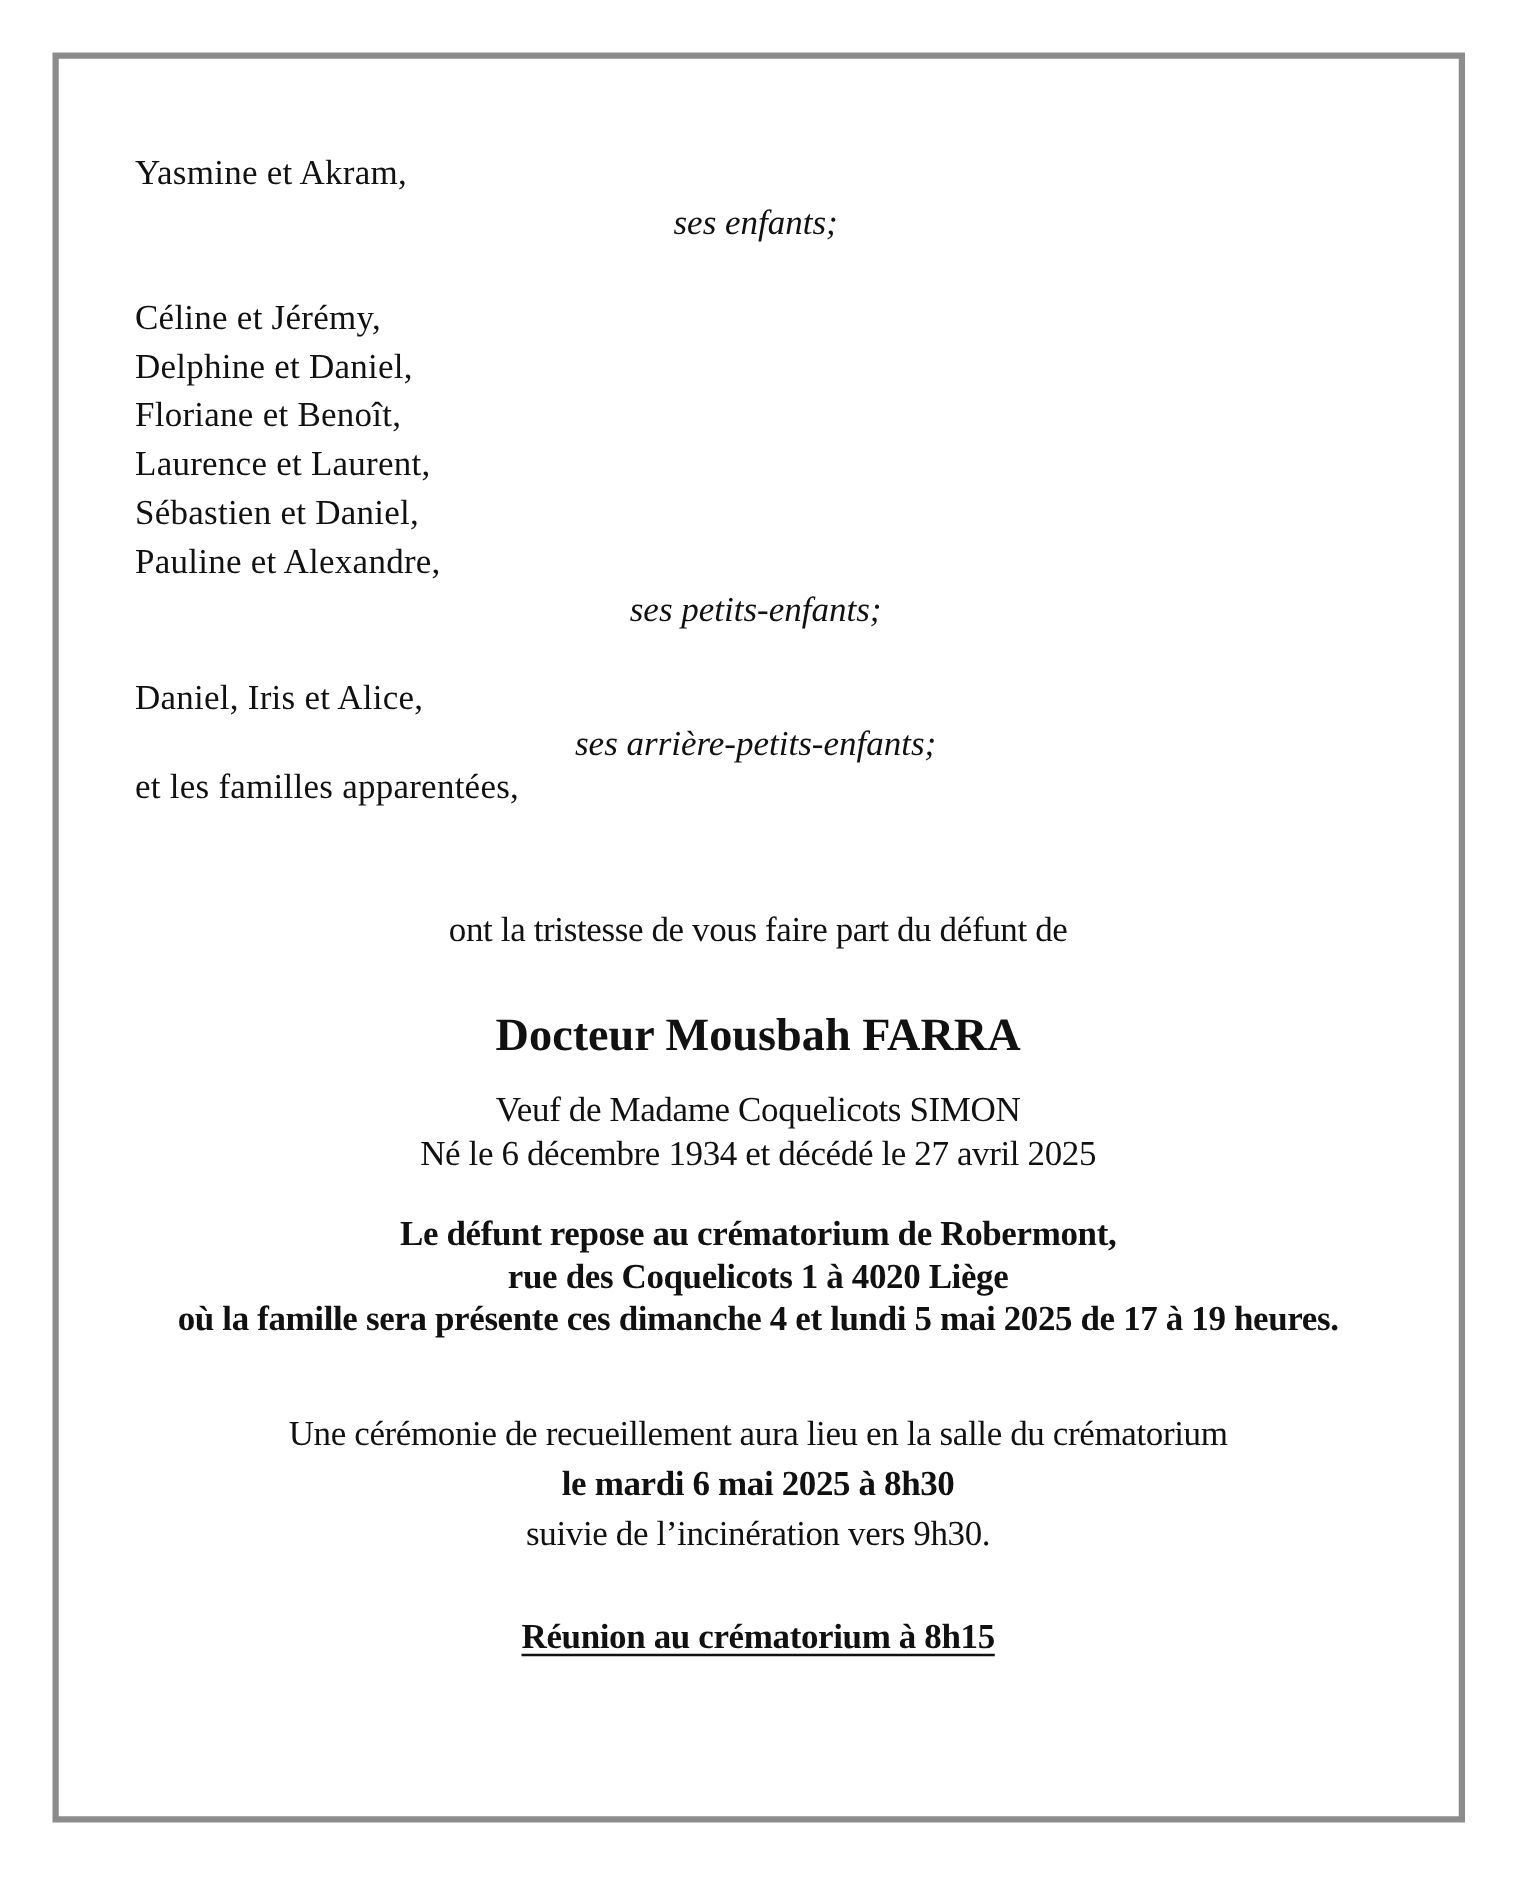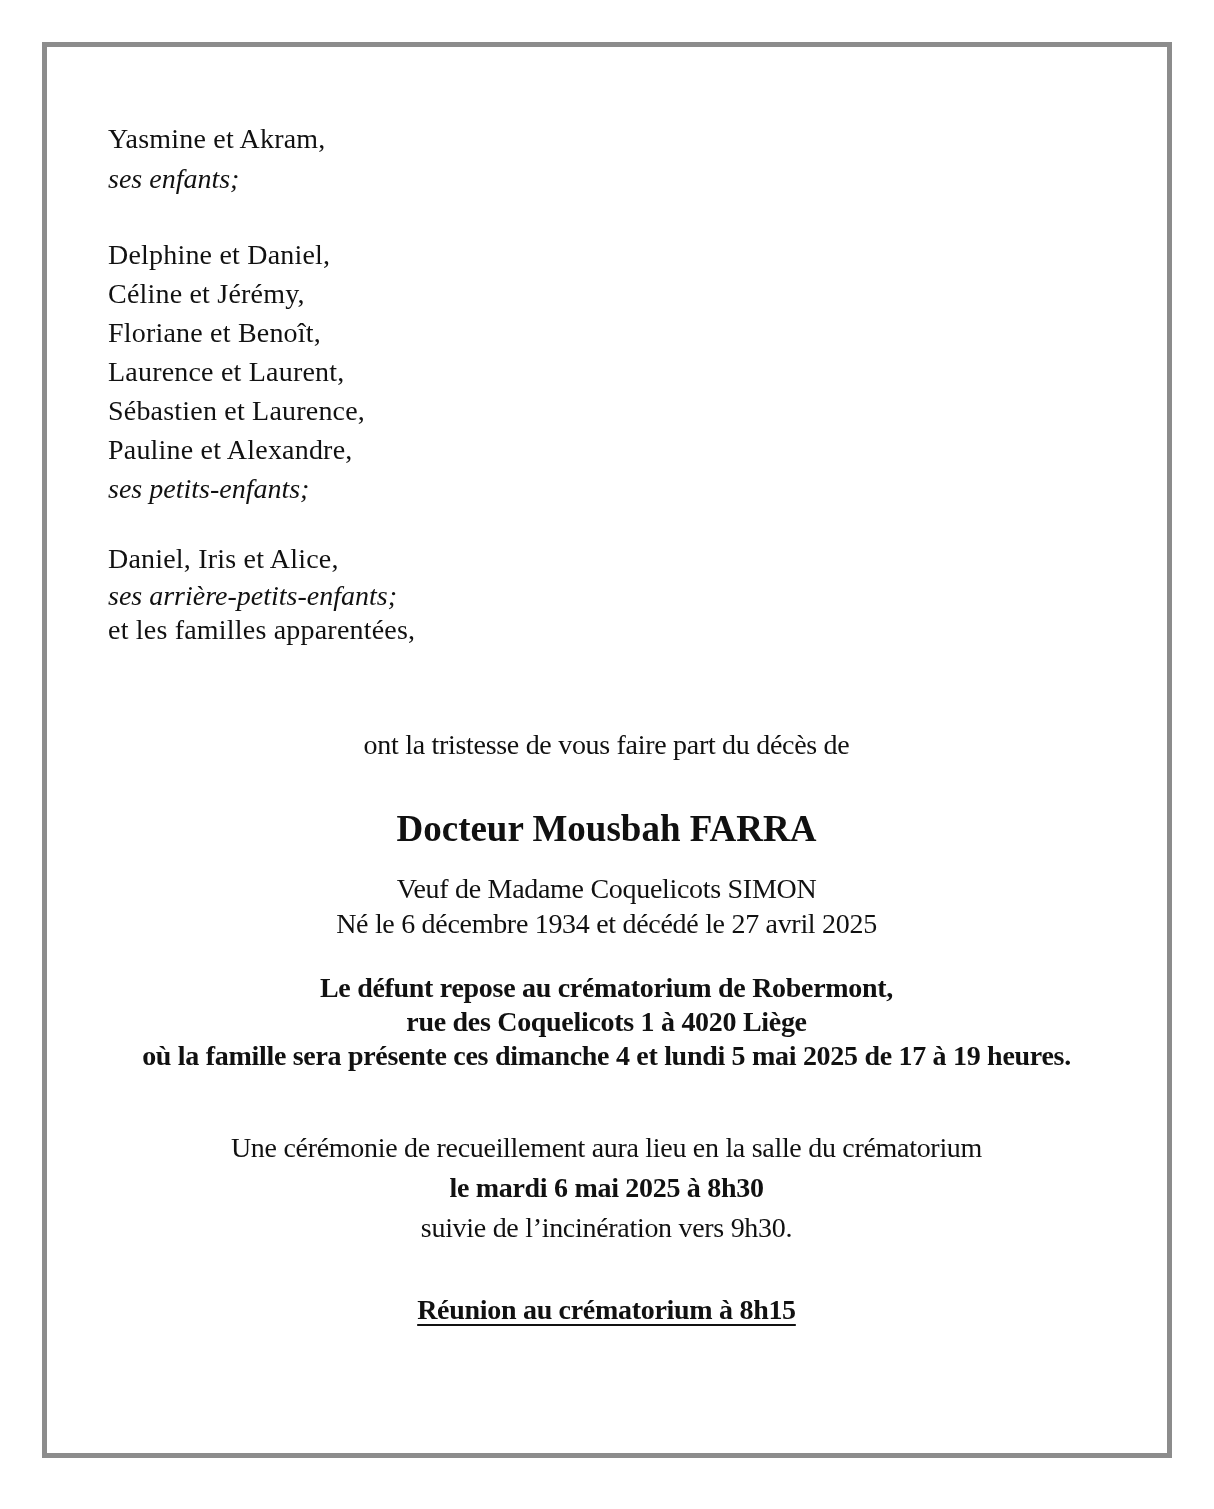--- a/index.html
+++ b/index.html
@@ -37,21 +37,21 @@
   .name-line {
     text-align: left;
     line-height: 39px;
     letter-spacing: 0.2px;
   }
   .first-name-line {
     margin-top: 72px;
     line-height: 40px;
   }
   .role-line {
-    text-align: left;
+    text-align: center;
     font-style: italic;
     line-height: 40px;
     padding-right: 4px;
   }
   .grandchildren-group { margin-top: 36px; }
   .great-grandchild-line { margin-top: 30px; }
   .role-line.tight { line-height: 36px; }
   .families-line { line-height: 36px; margin-top: -2px; }
   .center { text-align: center; }
   .intro-line {
@@ -109,37 +109,37 @@
 
 <div class="page" style="color: rgb(17, 17, 17); background: rgb(255, 255, 255);">
   <div class="frame" style="border-color: rgb(140, 140, 140);">
     <div class="content">
 
       <p class="name-line first-name-line">Yasmine et Akram,</p>
 
       <p class="role-line">ses enfants;</p>
 
       <div class="grandchildren-group">
+        <p class="name-line">Céline et Jérémy,</p>
         <p class="name-line">Delphine et Daniel,</p>
-        <p class="name-line">Céline et Jérémy,</p>
         <p class="name-line">Floriane et Benoît,</p>
         <p class="name-line">Laurence et Laurent,</p>
-        <p class="name-line">Sébastien et Laurence,</p>
+        <p class="name-line">Sébastien et Daniel,</p>
         <p class="name-line">Pauline et Alexandre,</p>
       </div>
 
       <p class="role-line">ses petits-enfants;</p>
 
       <p class="name-line great-grandchild-line">Daniel, Iris et Alice,</p>
 
       <p class="role-line tight">ses arrière-petits-enfants;</p>
 
       <p class="name-line families-line">et les familles apparentées,</p>
 
-      <p class="center intro-line">ont la tristesse de vous faire part du décès de</p>
+      <p class="center intro-line">ont la tristesse de vous faire part du défunt de</p>
 
       <p class="center deceased-name">Docteur Mousbah FARRA</p>
 
       <p class="center widower-line">Veuf de Madame Coquelicots SIMON</p>
 
       <p class="center dates-line">Né le 6 décembre 1934 et décédé le 27 avril 2025</p>
 
       <div class="repose-group center">
         <p>Le défunt repose au crématorium de Robermont,</p>
         <p>rue des Coquelicots 1 à 4020 Liège</p>

